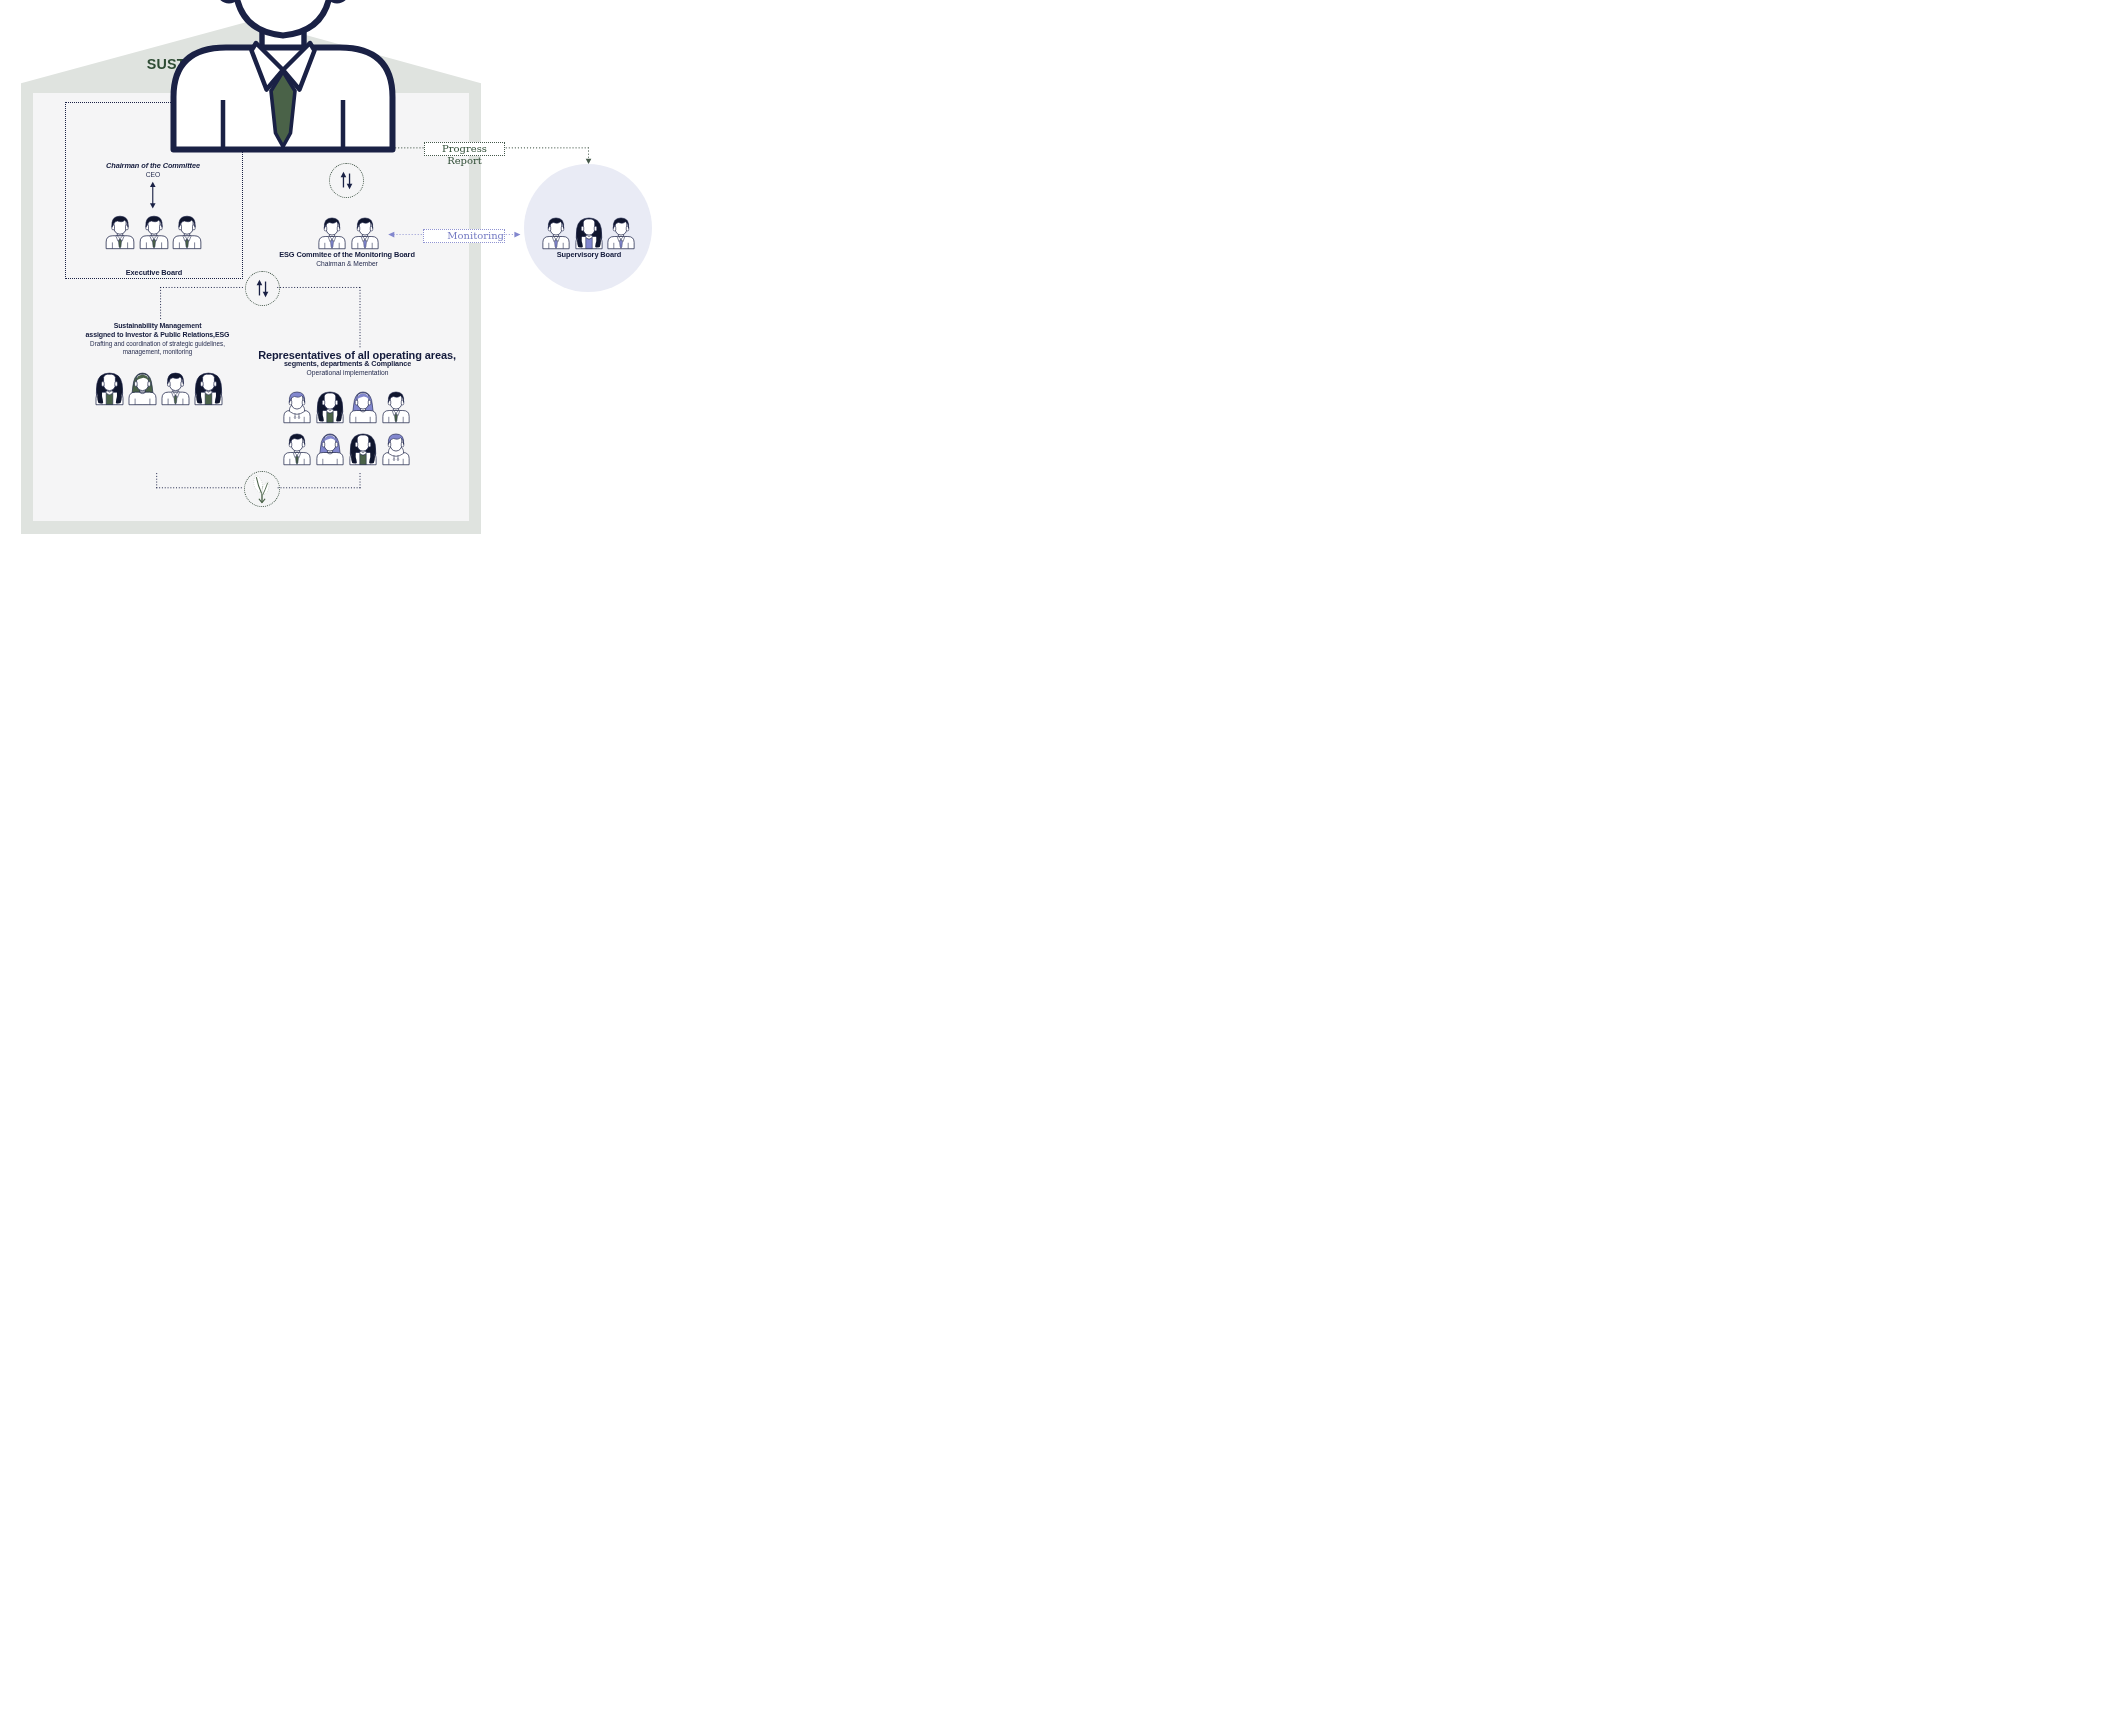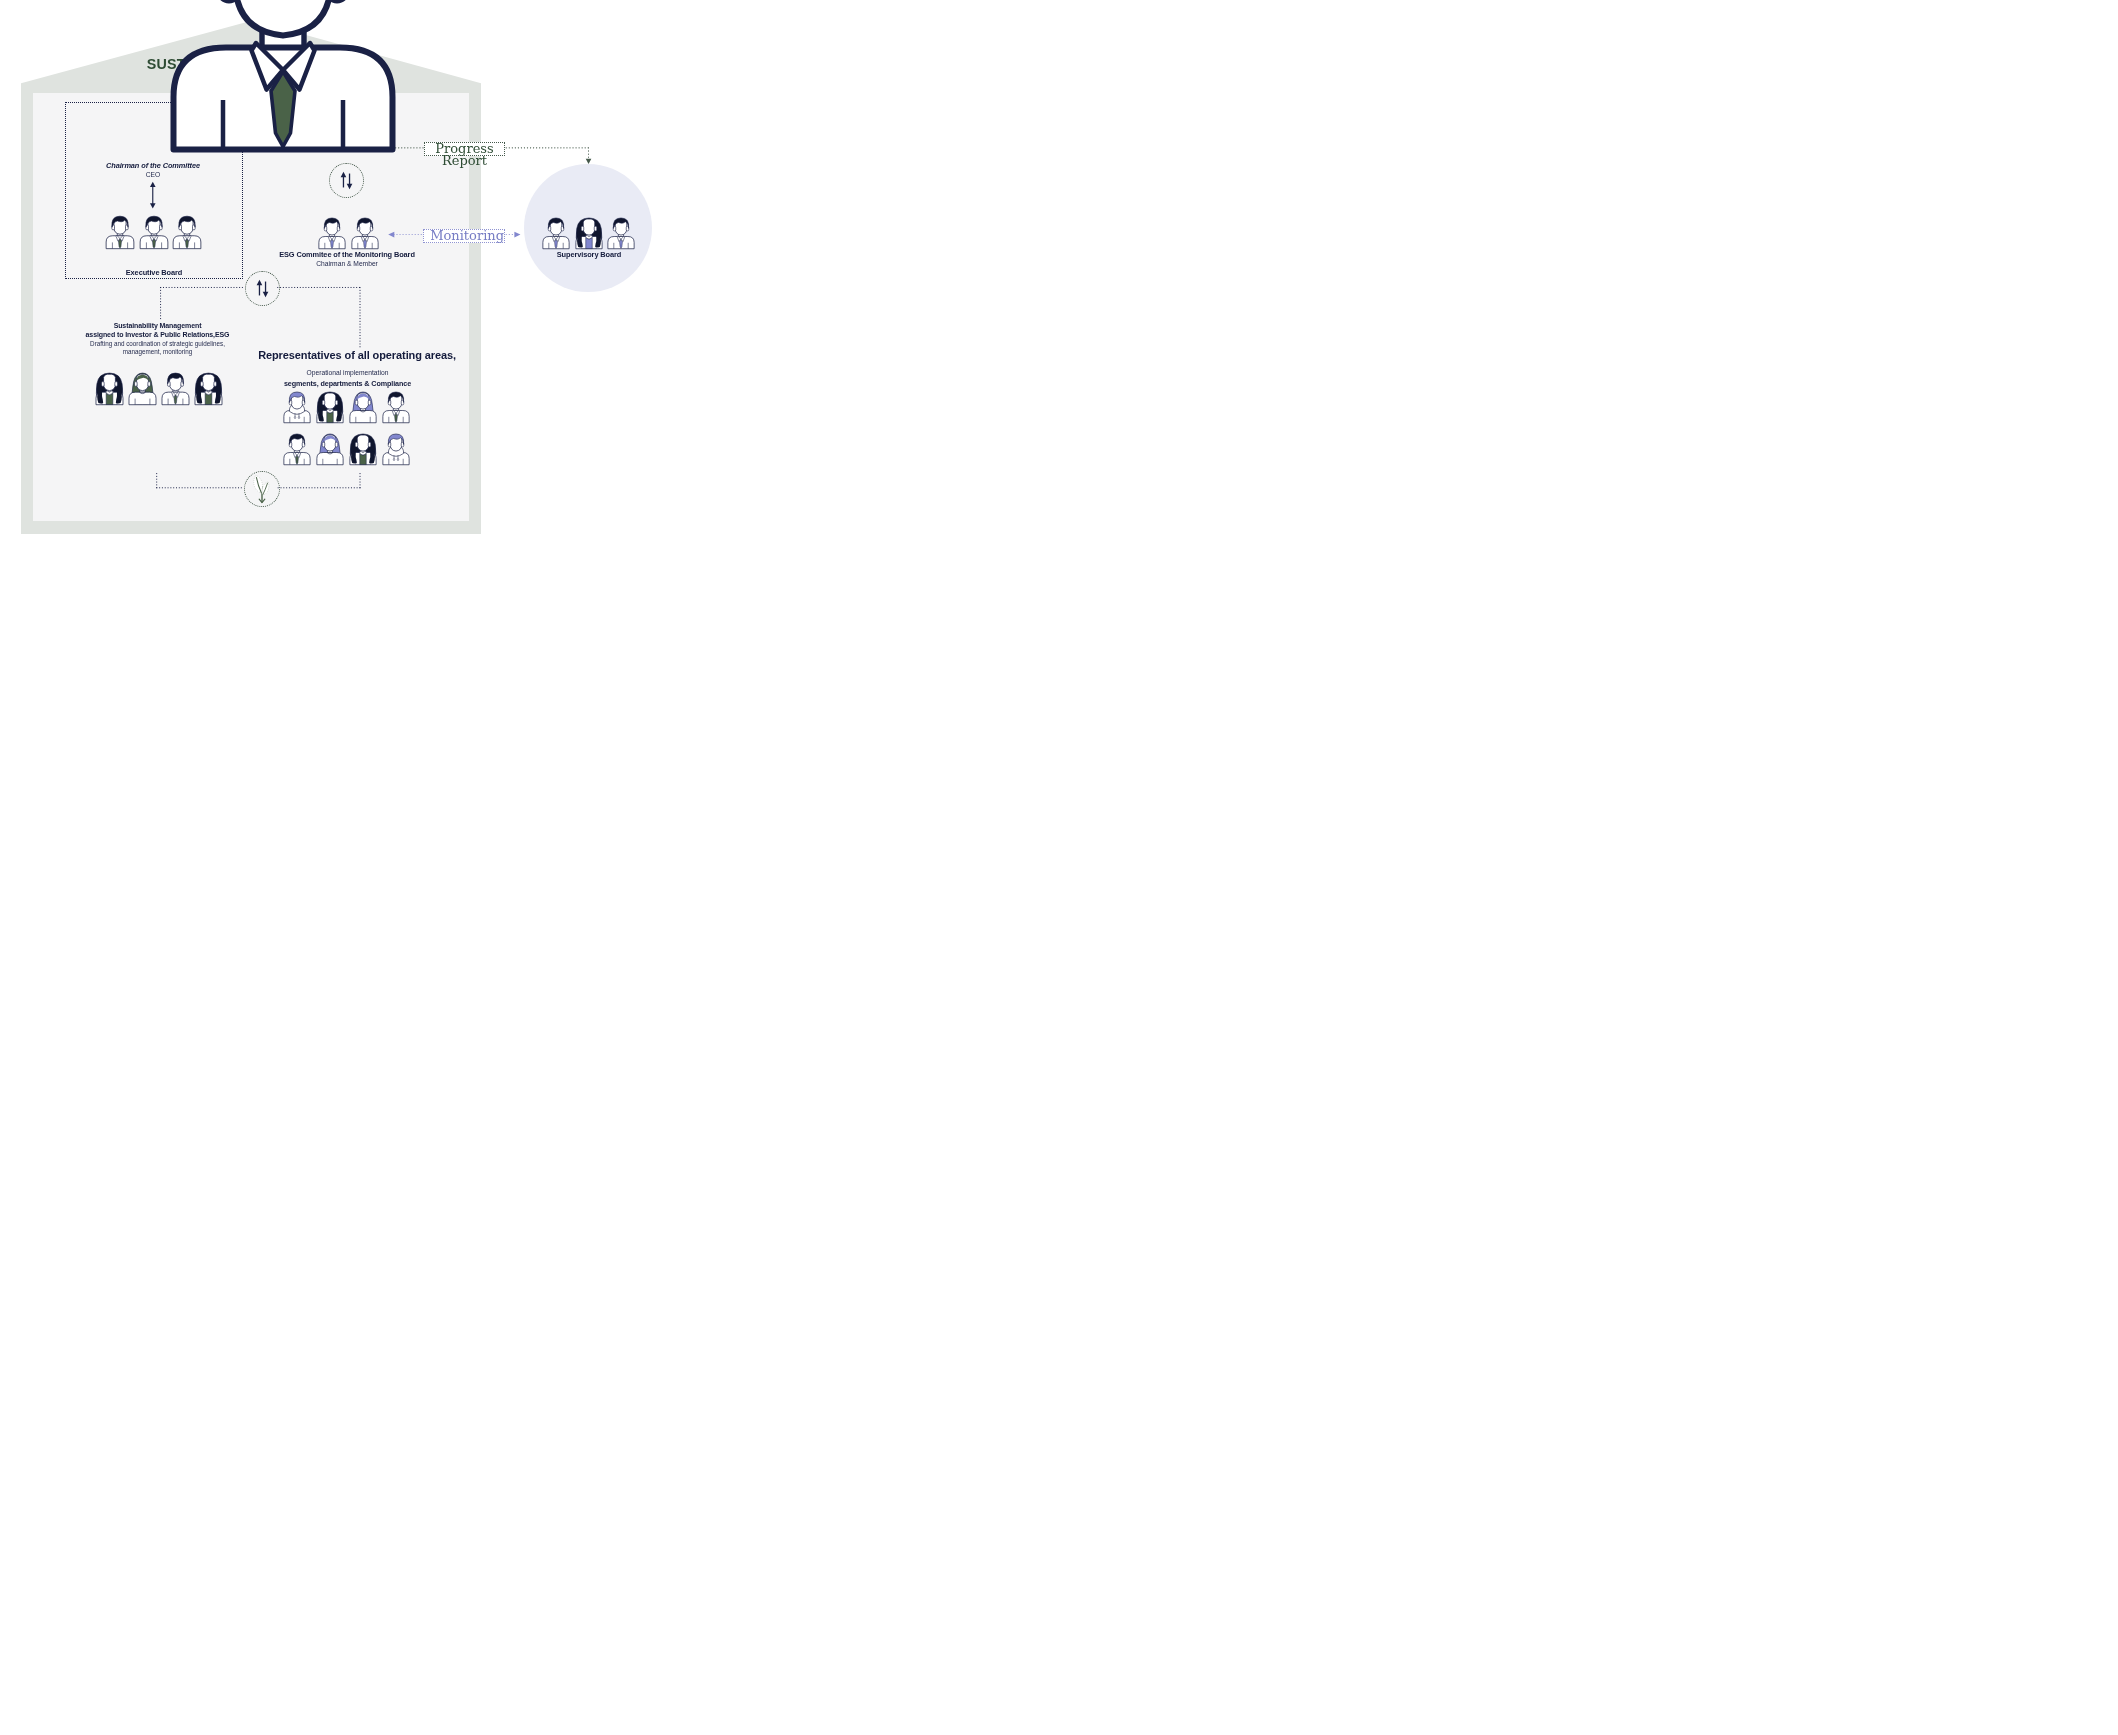--- a/index.html
+++ b/index.html
@@ -13,21 +13,21 @@
   .abs{position:absolute;}
   #house-band{left:21px;top:20.4px;width:460px;height:514px;background:var(--sage);
     clip-path:polygon(50.3% 0,100% 12.25%,100% 100%,0 100%,0 12.25%);}
   #inner-panel{left:33px;top:93px;width:436px;height:428px;background:var(--panel);}
   #page-title{left:79px;top:56px;width:347px;text-align:center;font-size:14.3px;font-weight:700;
     letter-spacing:0.2px;color:var(--green-title);}
   #exec-box{left:65px;top:102px;width:176px;height:175px;border:0.9px dotted var(--navy);}
   .blabel{font-weight:700;font-size:7.4px;letter-spacing:-0.1px;color:var(--navy-text);text-align:center;line-height:8.2px;}
   .slabel{font-weight:400;font-size:6.7px;color:#232a4d;text-align:center;line-height:7.8px;}
   .dlabel{font-weight:400;font-size:6.3px;color:#262d4f;text-align:center;line-height:7.8px;}
-  .tag-box{background:#fff;text-align:center;font-family:"DejaVu Serif","Liberation Serif",serif;font-size:13px;}
+  .tag-box{background:#fff;text-align:center;font-family:"DejaVu Serif","Liberation Serif",serif;font-size:10px;}
   #pr-box{left:424px;top:142px;width:79px;height:11.7px;line-height:11.7px;border:0.9px dotted var(--green-dots);color:var(--green-title);}
   #mon-box{left:423px;top:229px;width:80px;height:12px;line-height:12px;border:0.9px dotted var(--purple-dots);color:var(--purple-text);text-align:right;}
   #sup-circle{left:524px;top:164px;width:128px;height:128px;border-radius:50%;background:var(--lavender);}
   .xcircle{width:33px;height:33px;border-radius:50%;border:0.9px dotted var(--green-dots);background:transparent;}
   #xc1{left:329px;top:163px;} #xc2{left:245px;top:271px;}
   #leaf-circle{left:244px;top:471px;width:34px;height:34px;border-radius:50%;border:0.9px dotted var(--green-dots);}
   .prow{display:flex;align-items:flex-end;}
   .prow .p{flex:0 0 auto;} .p svg{display:block;width:100%;height:100%;}
   #chairman-avatar{left:133px;top:117px;width:41px;height:43px;}
   #row-exec{left:101px;top:209px;} #row-exec .p{width:38px;height:41px;margin-left:-4.3px;} #row-exec .p:first-child{margin-left:0;}
@@ -305,21 +305,21 @@
           <path d="M19,60 Q14,76 20,92 Q26,95 33,91 Q28,74 30,56 Z" fill="#10162e"></path>
     <path d="M81,60 Q86,76 80,92 Q74,95 67,91 Q72,74 70,56 Z" fill="#10162e"></path>
           <path d="M34,22 Q36,15 44,14 H56 Q64,15 66,22 V40 Q66,57 50,58.5 Q34,57 34,40 Z" fill="#ffffff" stroke="#1a2145" stroke-width="2"></path>
           <rect x="28.5" y="34" width="7" height="13" rx="3.5" fill="#ffffff" stroke="#1a2145" stroke-width="1.6"></rect>
     <rect x="64.5" y="34" width="7" height="13" rx="3.5" fill="#ffffff" stroke="#1a2145" stroke-width="1.6"></rect>
         </svg>
       </span>
     </div>
 
   <div class="abs blabel" style="left:239px;top:351px;width:217px;font-size:11px;text-align:right;">Representatives of all operating areas,</div>
-  <div class="abs blabel" style="left:239px;top:360px;width:217px;font-size:7.2px;margin-top:20px;">segments, departments &amp; Compliance</div>
+  <div class="abs blabel" style="left:239px;top:360px;width:217px;font-size:7.2px;">segments, departments &amp; Compliance</div>
   <div class="abs slabel" style="left:239px;top:369px;width:217px;">Operational implementation</div>
   <div class="abs prow" id="row-rep1">
       <span class="p">
         <svg viewBox="0 0 100 100" preserveAspectRatio="xMidYMax meet">
           <path d="M43,50 H57 V63 H43 Z" fill="#ffffff" stroke="#1a2145" stroke-width="1.8"></path>
           <path d="M13.5,96.5 V79 Q13.5,62.5 31,62.5 H69 Q86.5,62.5 86.5,79 V96.5 Z" fill="#ffffff" stroke="#1a2145" stroke-width="2" stroke-linejoin="round"></path>
           <path d="M30,80 V96 M70,80 V96" fill="none" stroke="#1a2145" stroke-width="1.5"></path>
           <path d="M43,60.5 L57,67 M57,60.5 L43,67" stroke="#1a2145" stroke-width="1.6"></path>
           <path d="M29,65 Q28,49 40,46.5 Q50,44.5 60,46.5 Q72,49 71,65 Q60,73 50,73 Q40,73 29,65 Z" fill="#ffffff" stroke="#1a2145" stroke-width="1.8"></path>
           <path d="M44.5,71 V79.5 M55.5,71 V79.5" stroke="#1a2145" stroke-width="1.5" fill="none"></path>

